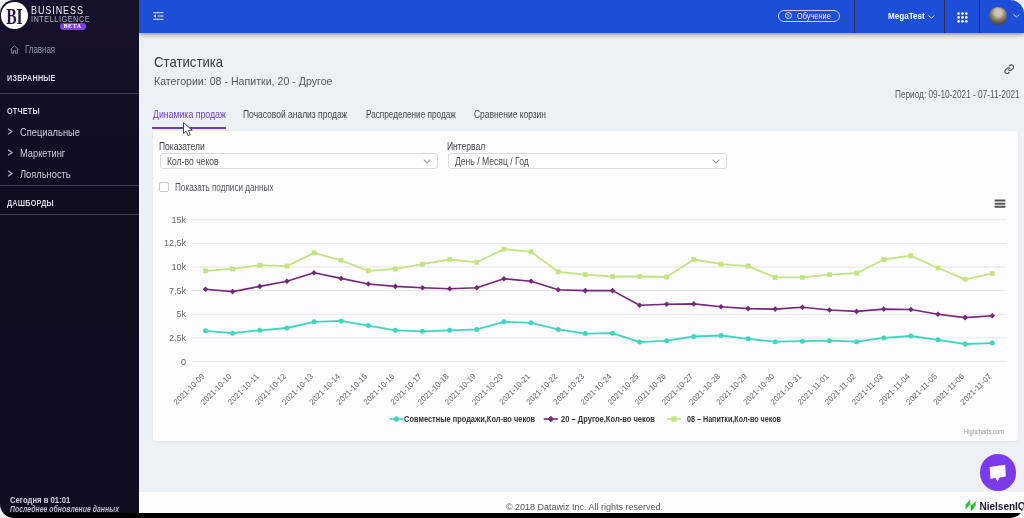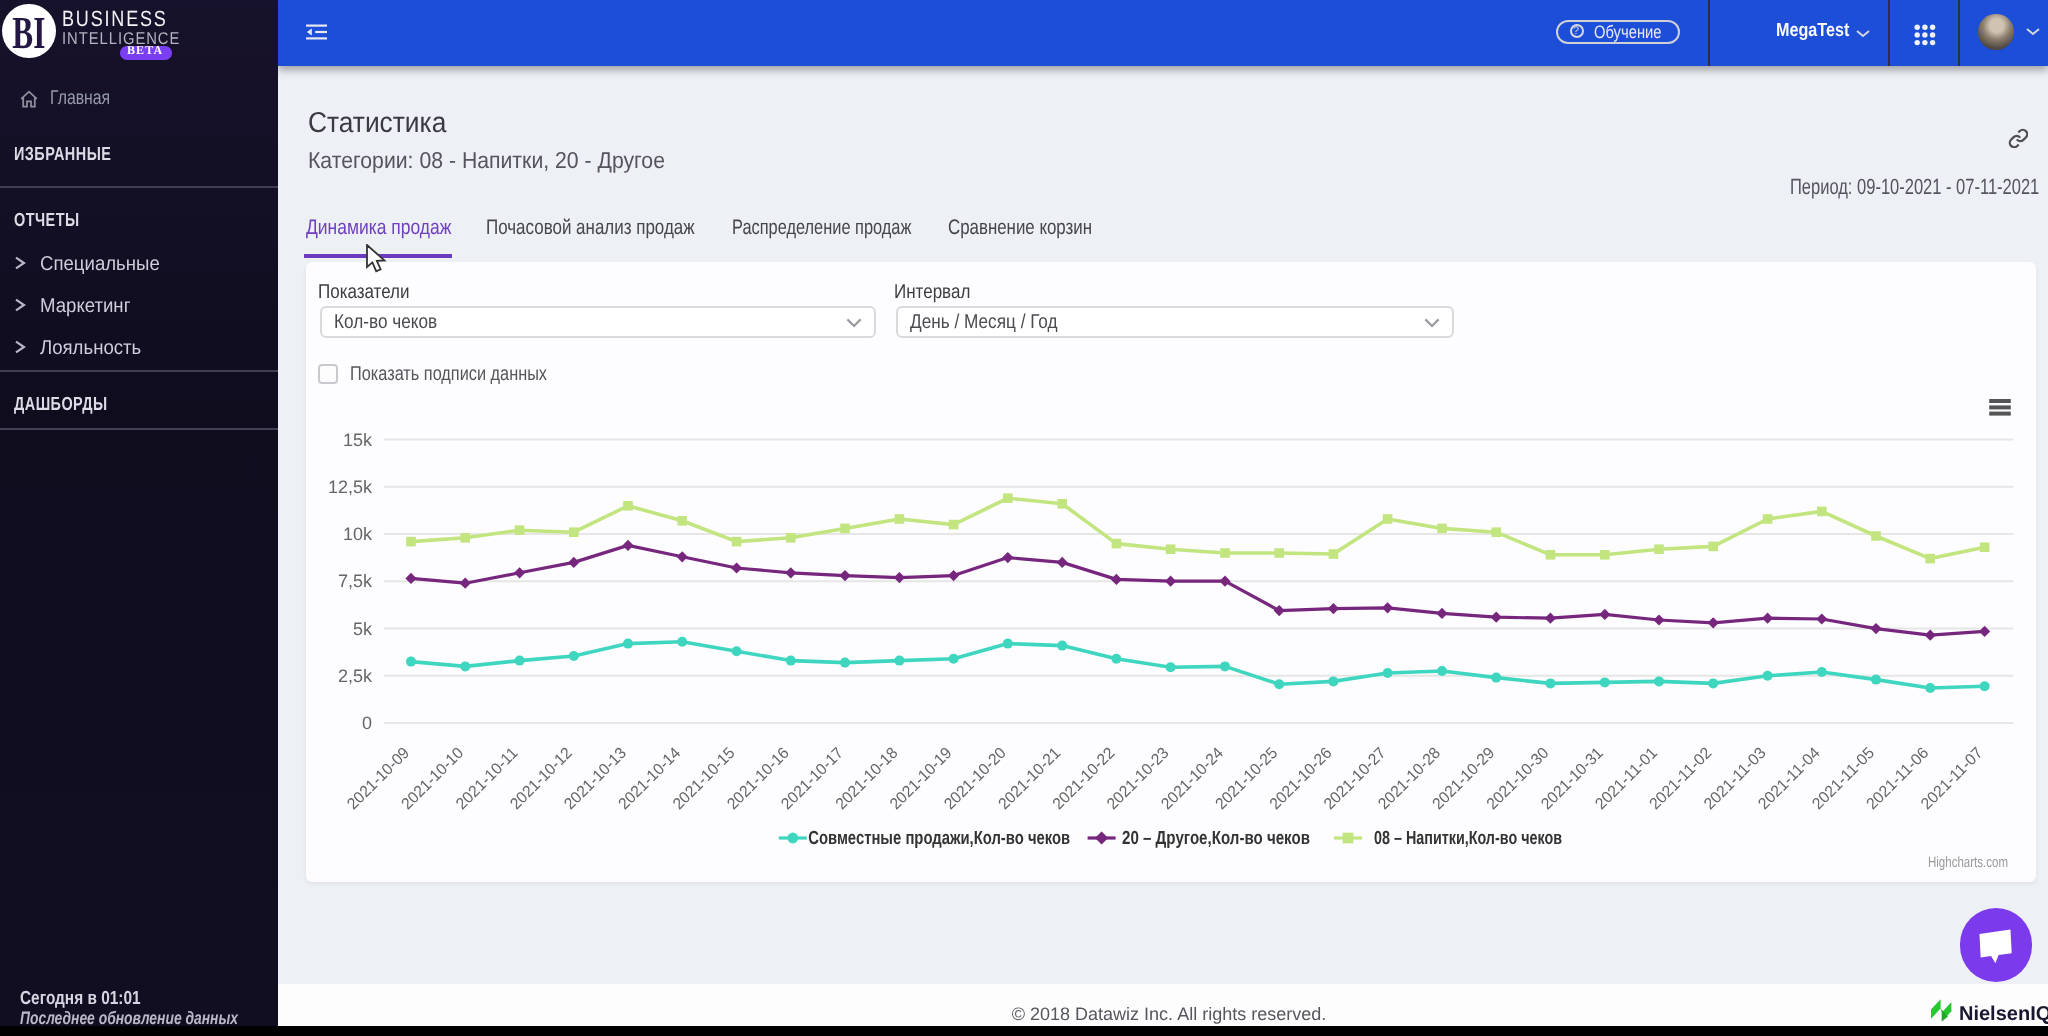--- a/index.html
+++ b/index.html
@@ -1,18 +1,18 @@
 <!DOCTYPE html>
 <html><head><meta charset="utf-8">
 <style>
 * { margin:0; padding:0; box-sizing:border-box; }
 html,body { width:1024px; height:518px; overflow:hidden; font-family:"Liberation Sans", sans-serif; background:#edf0f4; }
 .abs { position:absolute; }
 .t { position:absolute; transform-origin:left top; white-space:nowrap; }
-#page { position:relative; width:1024px; height:518px; background:#edf0f4; overflow:hidden; }
+#page { position:relative; width:1024px; height:518px; background:#edf0f4; overflow:hidden;border-radius:14px; }
 #sidebar { position:absolute; left:0; top:0; width:139px; height:513px; background:linear-gradient(180deg,#17122b 0%,#0f0c1e 40%,#110e21 100%); z-index:3; }
 #topbar { position:absolute; left:139px; top:0; width:885px; height:33px; background:#1d4ed8; box-shadow:0 2px 4px rgba(10,8,20,0.35); z-index:2; }
 #blackbar { position:absolute; left:0; top:513px; width:1024px; height:5px; background:#000; z-index:6; }
 #footer { position:absolute; left:139px; top:491.5px; width:885px; height:21.5px; background:#fdfdfe; z-index:3; }
 #card { position:absolute; left:152.6px; top:130.6px; width:865.4px; height:310.8px; background:#fdfcfe; border-radius:3px; box-shadow:0 1px 2px rgba(60,60,90,0.08); }
 .divider { position:absolute; left:0; width:139px; height:1px; background:#413d54; }
 </style></head>
 <body>
 <div id="page">
 

